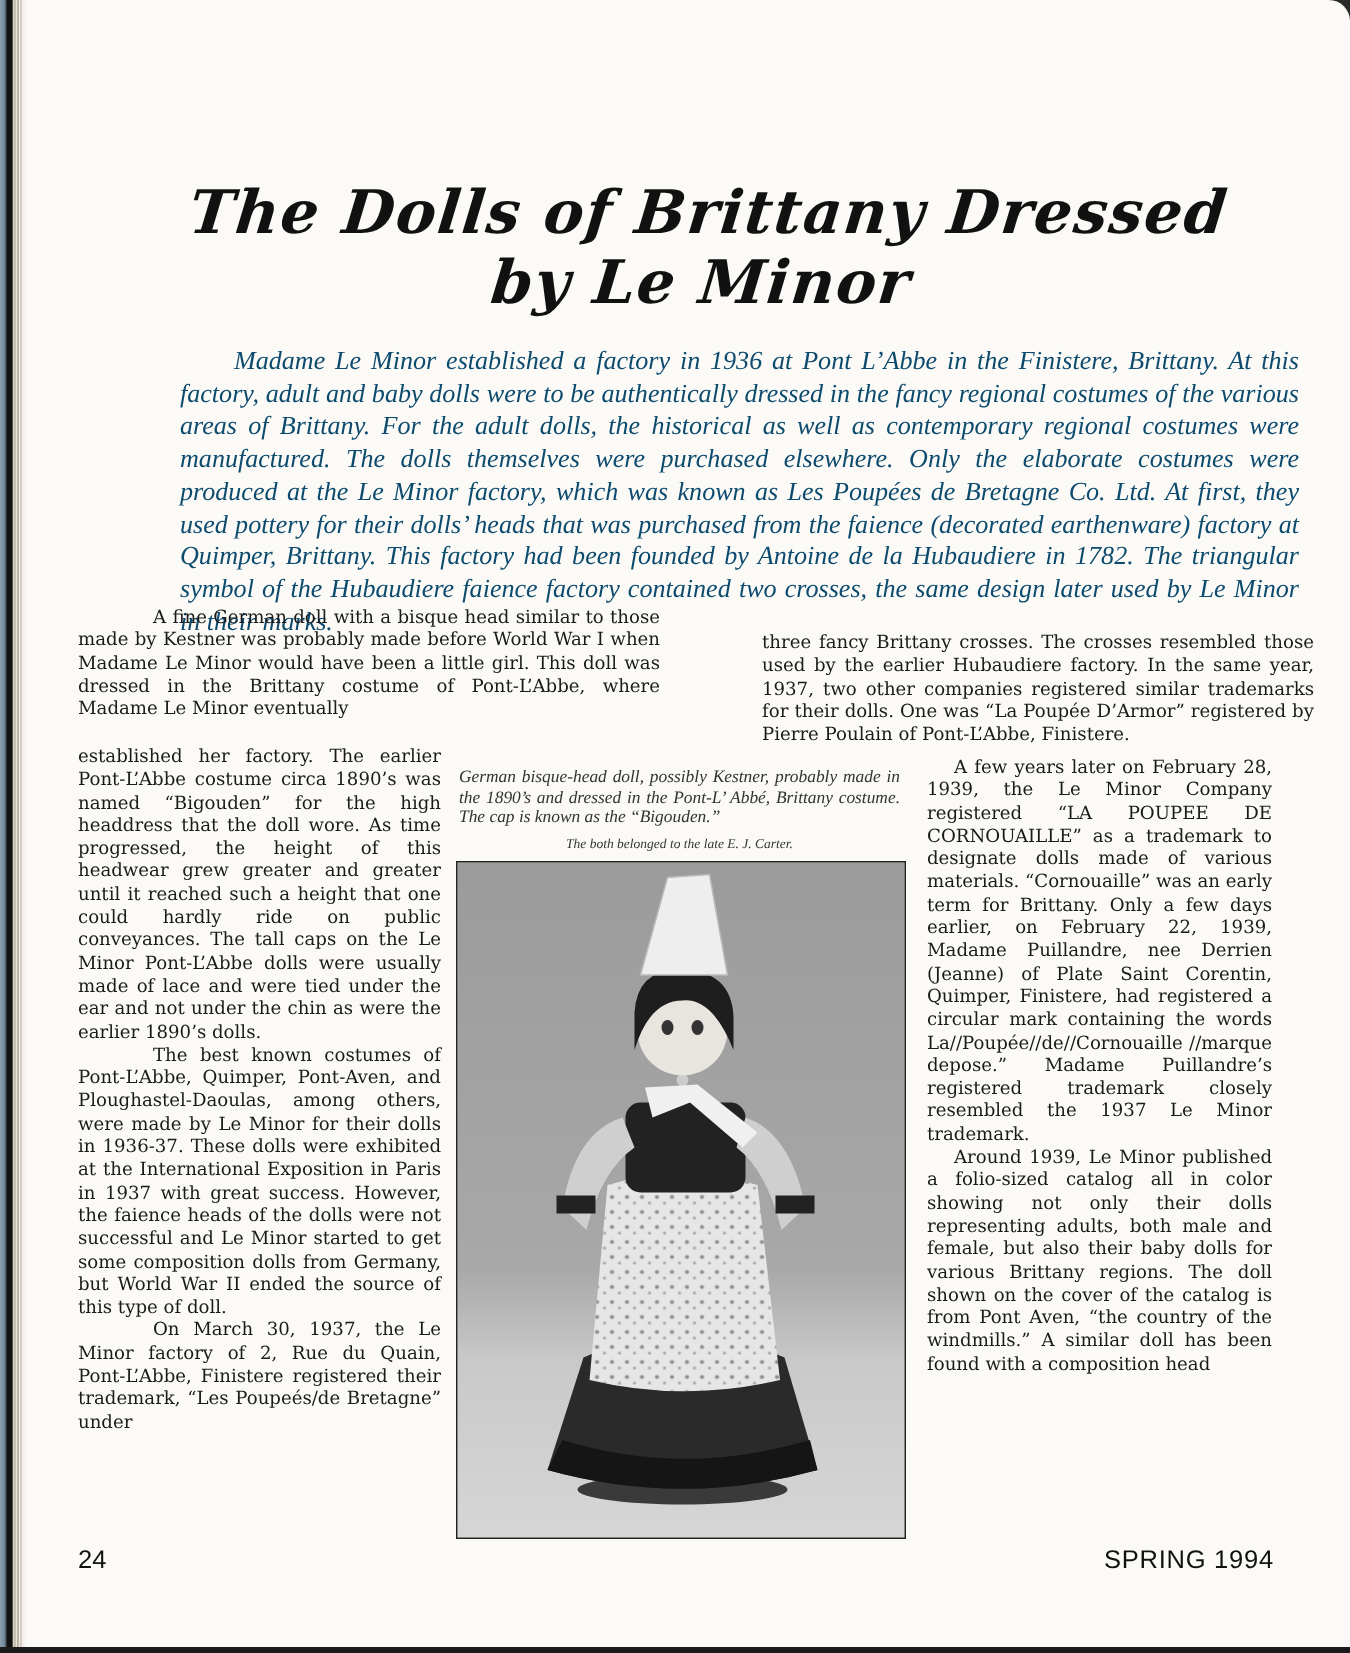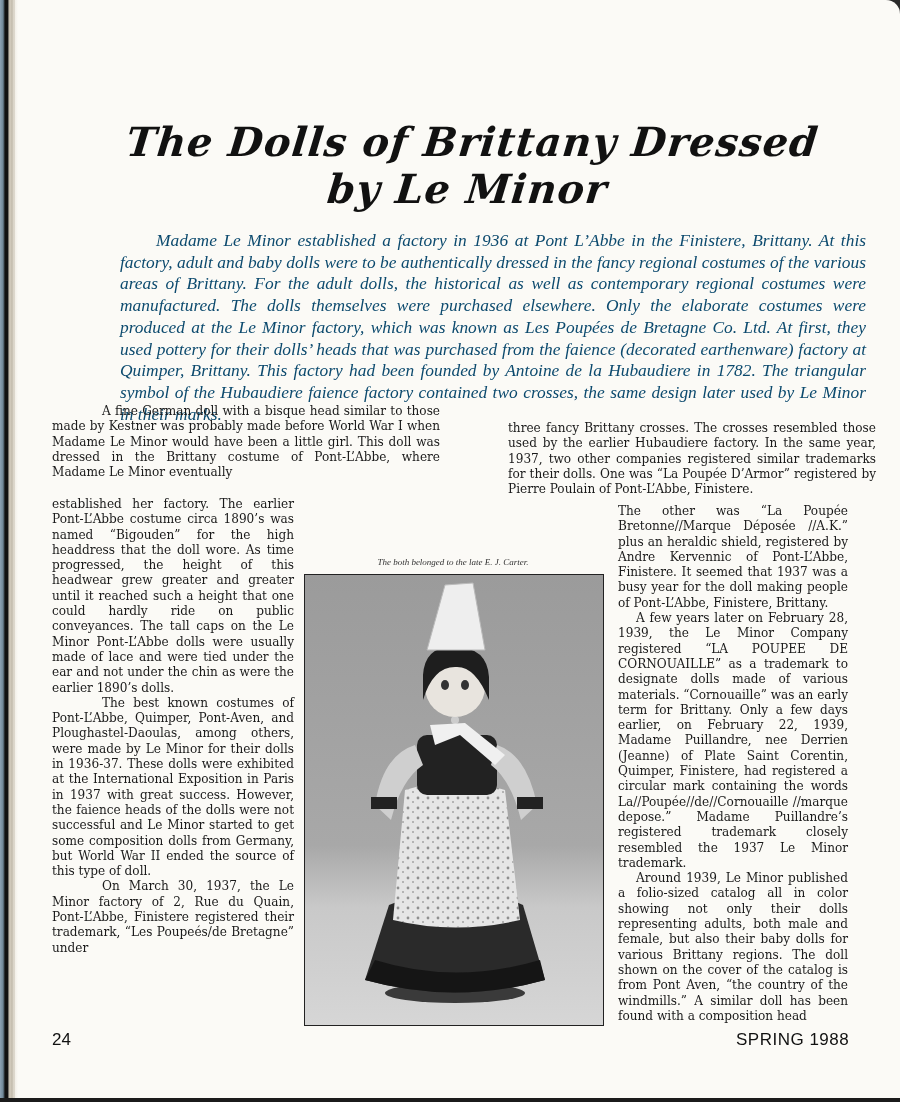--- a/index.html
+++ b/index.html
@@ -88,25 +88,25 @@
   <div class="col-left-narrow body-text">
     <p>established her factory. The earlier Pont-L’Abbe costume circa 1890’s was named “Bigouden” for the high headdress that the doll wore. As time progressed, the height of this headwear grew greater and greater until it reached such a height that one could hardly ride on public conveyances. The tall caps on the Le Minor Pont-L’Abbe dolls were usually made of lace and were tied under the ear and not under the chin as were the earlier 1890’s dolls.</p>
     <p class="indent-big">The best known costumes of Pont-L’Abbe, Quimper, Pont-Aven, and Ploughastel-Daoulas, among others, were made by Le Minor for their dolls in 1936-37. These dolls were exhibited at the International Exposition in Paris in 1937 with great success. However, the faience heads of the dolls were not successful and Le Minor started to get some composition dolls from Germany, but World War II ended the source of this type of doll.</p>
     <p class="indent-big">On March 30, 1937, the Le Minor factory of 2, Rue du Quain, Pont-L’Abbe, Finistere registered their trademark, “Les Poupeés/de Bretagne” under</p>
   </div>
 
   <div class="col-right-top body-text">
     <p>three fancy Brittany crosses. The crosses resembled those used by the earlier Hubaudiere factory. In the same year, 1937, two other companies registered similar trademarks for their dolls. One was “La Poupée D’Armor” registered by Pierre Poulain of Pont-L’Abbe, Finistere.</p>
   </div>
   <div class="col-right-narrow body-text">
-    <p>The other was “La Poupée Bretonne//Marque Déposée //A.K.” plus an heraldic shield, registered by Andre Kervennic of Pont-L’Abbe, Finistere. It seemed that 1937 was a busy year for the doll making people of Pont-L’Abbe, Finistere, Brittany.</p>
     <p class="indent-med">A few years later on February 28, 1939, the Le Minor Company registered “LA POUPEE DE CORNOUAILLE” as a trademark to designate dolls made of various materials. “Cornouaille” was an early term for Brittany. Only a few days earlier, on February 22, 1939, Madame Puillandre, nee Derrien (Jeanne) of Plate Saint Corentin, Quimper, Finistere, had registered a circular mark containing the words La//Poupée//de//Cornouaille //marque depose.” Madame Puillandre’s registered trademark closely resembled the 1937 Le Minor trademark.</p>
     <p class="indent-med">Around 1939, Le Minor published a folio-sized catalog all in color showing not only their dolls representing adults, both male and female, but also their baby dolls for various Brittany regions. The doll shown on the cover of the catalog is from Pont Aven, “the country of the windmills.” A similar doll has been found with a composition head</p>
   </div>
 
+  <p class="caption">German bisque-head doll, possibly Kestner, probably made in the 1890’s and dressed in the Pont-L’ Abbé, Brittany costume. The cap is known as the “Bigouden.”</p>
   <p class="caption-credit">The both belonged to the late E. J. Carter.</p>
 
   <div class="photo" title="Black-and-white photo of a bisque-head doll in Pont-L'Abbe Brittany costume with tall lace Bigouden cap, dark bodice, floral apron and dark skirt">
     <svg width="298" height="450" viewBox="0 0 298 450">
       <ellipse cx="150" cy="418" rx="70" ry="10" fill="#3a3a3a"></ellipse>
       <path d="M84 330 Q150 300 218 330 L240 405 Q150 430 60 405 Z" fill="#2a2a2a"></path>
       <path d="M70 385 Q150 410 235 385 L240 405 Q150 430 60 405 Z" fill="#151515"></path>
       <path d="M100 215 Q150 200 200 215 L215 345 Q150 360 88 345 Z" fill="#e6e6e6"></path>
       <path d="M100 215 Q150 200 200 215 L215 345 Q150 360 88 345 Z" fill="url(#floral)" opacity="0.6"></path>
       <rect x="112" y="160" width="80" height="60" rx="10" fill="#222"></rect>
@@ -124,14 +124,14 @@
       <defs>
         <pattern id="floral" width="10" height="10" patternUnits="userSpaceOnUse">
           <circle cx="3" cy="3" r="1.4" fill="#555"></circle>
           <circle cx="8" cy="7" r="1" fill="#777"></circle>
         </pattern>
       </defs>
     </svg>
   </div>
 
   <div class="footer-left">24</div>
-  <div class="footer-right">SPRING 1988</div>
+  <div class="footer-right">SPRING 1994</div>
 </div>
 
 </body></html>

